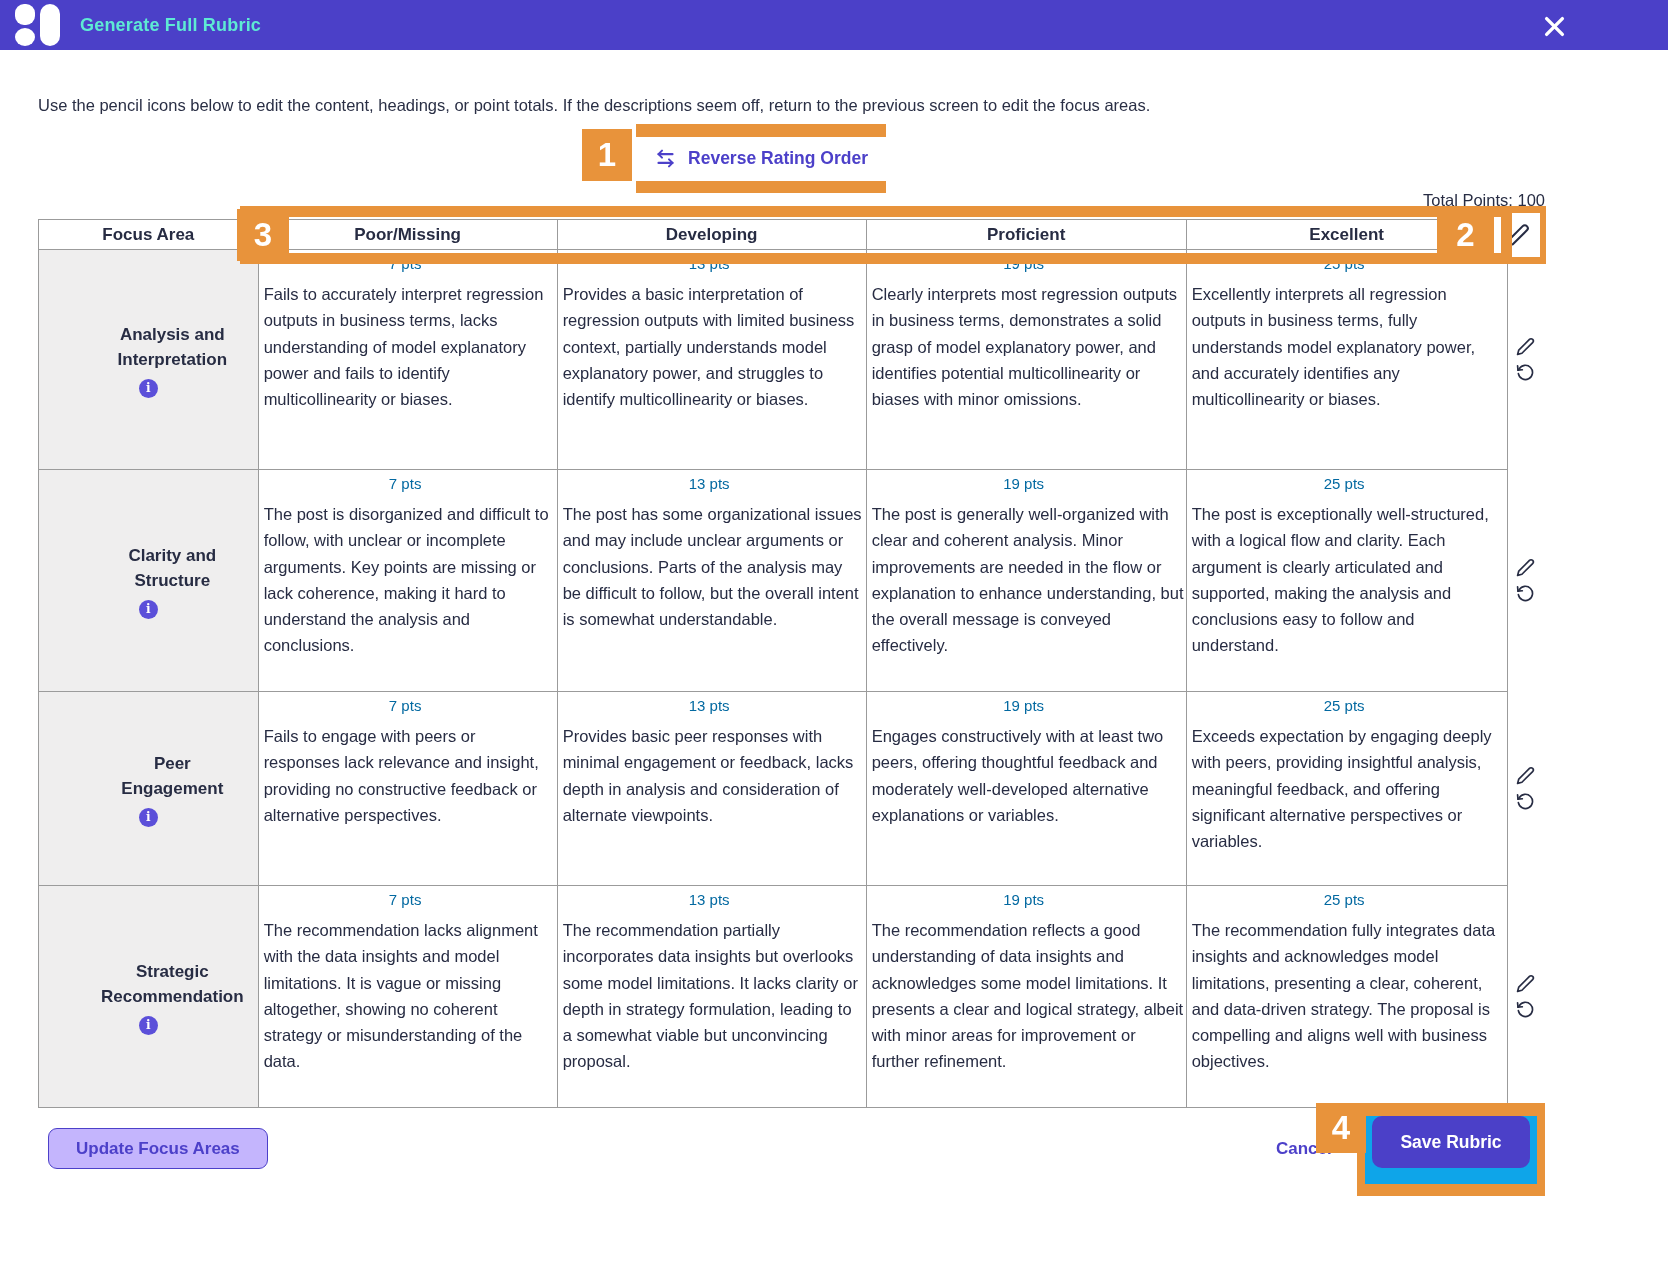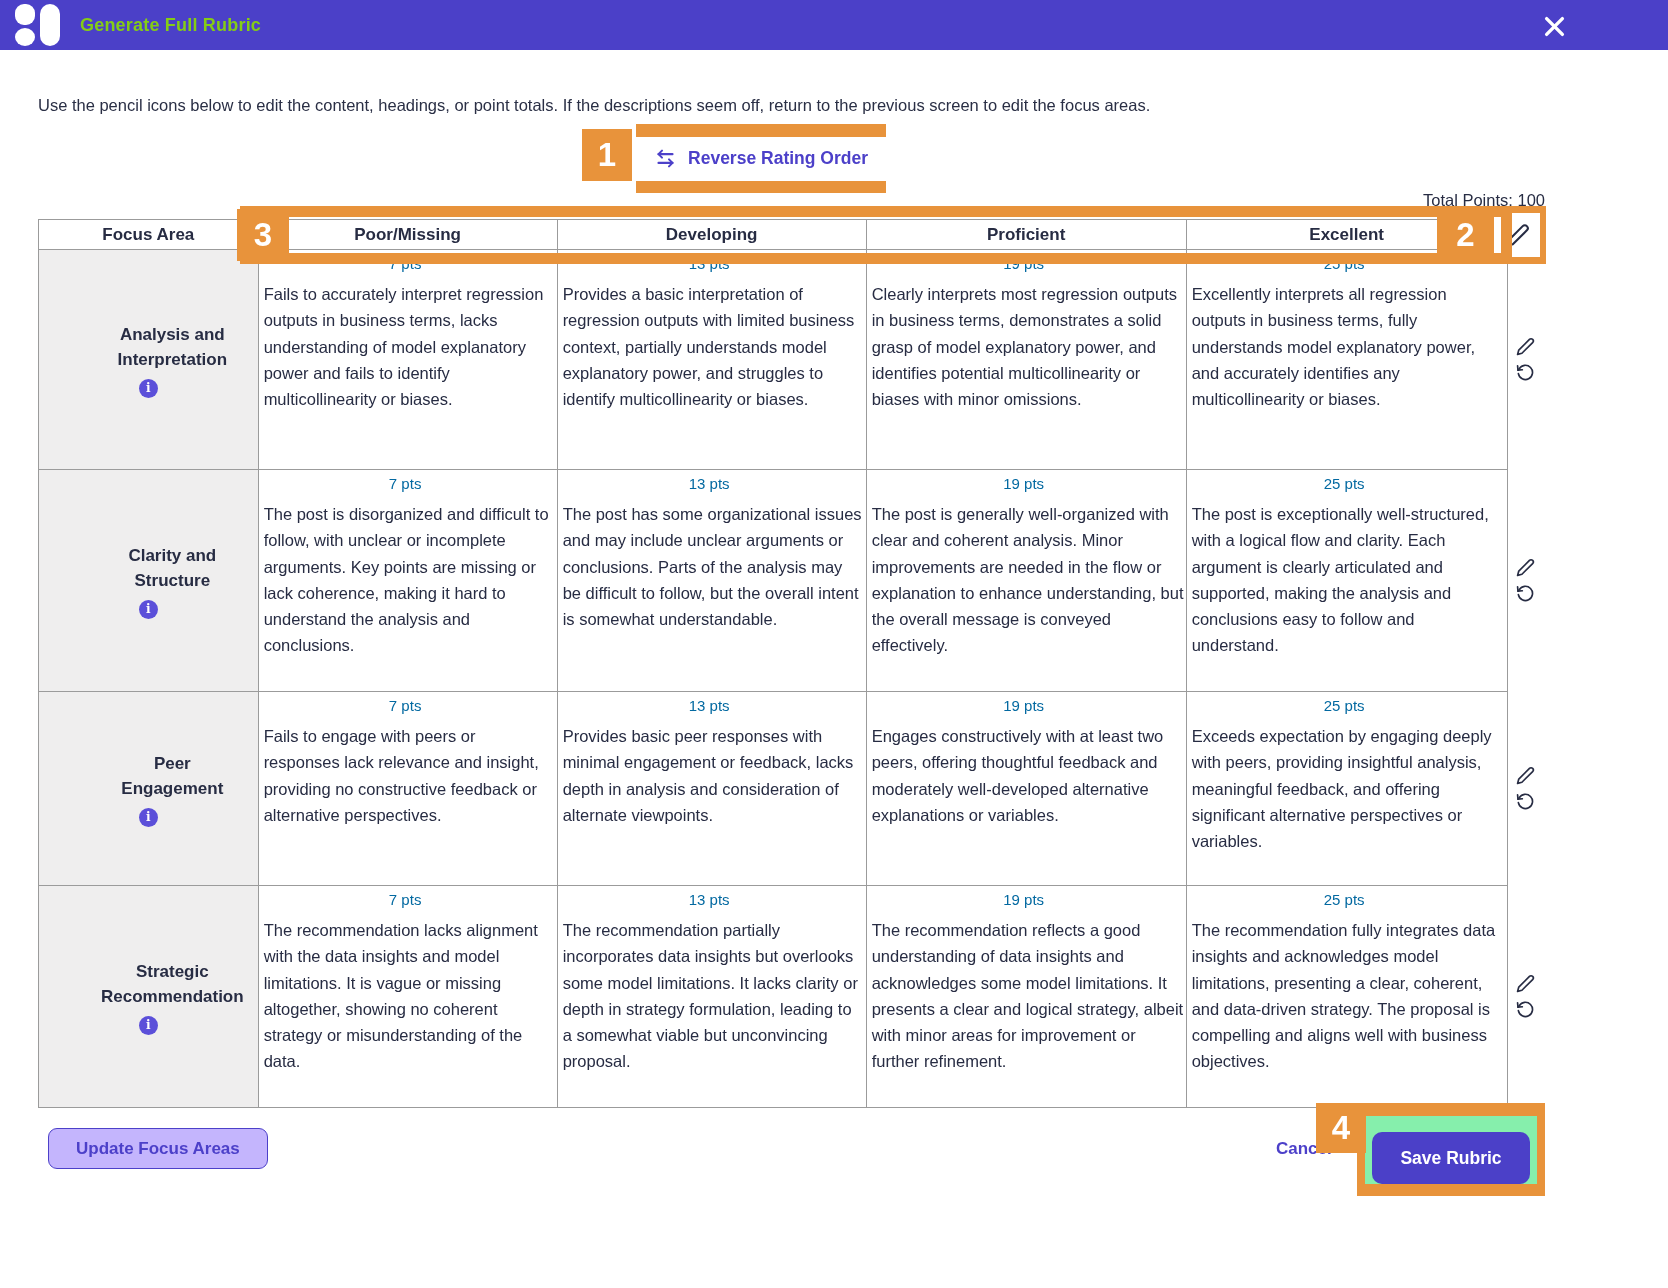--- a/index.html
+++ b/index.html
@@ -11,21 +11,21 @@
   }
   
   .topbar {
     position:absolute; left:0; top:0; width:1668px; height:50px;
     background:#4B40C8; display:flex; align-items:center; z-index:3;
   }
   .logo { position:absolute; left:15px; top:4px; width:46px; height:42px; }
   .logo .l-top { position:absolute; left:0; top:0; width:20px; height:21px; background:#fff; border-radius:9px; }
   .logo .l-bot { position:absolute; left:0; top:24px; width:20px; height:18px; background:#fff; border-radius:50%; }
   .logo .l-right { position:absolute; left:25px; top:0; width:20px; height:42px; background:#fff; border-radius:10px; }
-  .topbar-title { margin-left:80px; color:#84cc16; font-size:18px; font-weight:bold; letter-spacing:.2px; }
+  .topbar-title { margin-left:80px; color:#5eead4; font-size:18px; font-weight:bold; letter-spacing:.2px; }
   .close-btn { position:absolute; right:98px; top:10px; width:32px; height:32px; display:flex; align-items:center; justify-content:center; cursor:pointer; }
   
   .instructions { position:absolute; left:38px; top:96px; font-size:16.5px; color:#2A2F45; z-index:1; }
   
   .total-points { position:absolute; top:191px; right:123px; font-size:16.5px; color:#272C43; z-index:1; }
   
   .rubric-table {
     position:absolute; left:38px; top:219px; border-collapse:collapse;
     table-layout:fixed; z-index:1; background:#fff;
   }
@@ -72,22 +72,22 @@
     position:absolute; right:6px; top:7px; width:46px; height:44px; background:#fff;
     display:flex; align-items:center; justify-content:center; cursor:pointer;
   }
   .badge2 { left:1437px; top:206px; width:57px; height:58px; }
   
   .anno3 { left:240px; top:206px; width:1272px; height:58px; background:transparent; border:11px solid #E8933B; }
   .badge3 { left:237px; top:209px; width:52px; height:52px; }
   
   .anno4 { left:1357px; top:1103px; width:188px; height:93px; }
   .anno4 .save-wrap {
-    position:absolute; left:8px; top:13px; width:172px; height:68px; background:#86efac;
-    display:flex; align-items:flex-end; justify-content:center;
+    position:absolute; left:8px; top:13px; width:172px; height:68px; background:#0ea5e9;
+    display:flex; align-items:flex-start; justify-content:center;
   }
   .save-btn {
     width:158px; height:52px; background:#4B40C8; border:none; border-radius:10px;
     color:#fff; font-size:17.5px; font-weight:bold; font-family:inherit; cursor:pointer;
   }
   .badge4 { left:1316px; top:1103px; width:50px; height:50px; }
 </style>
 </head>
 <body>
 

